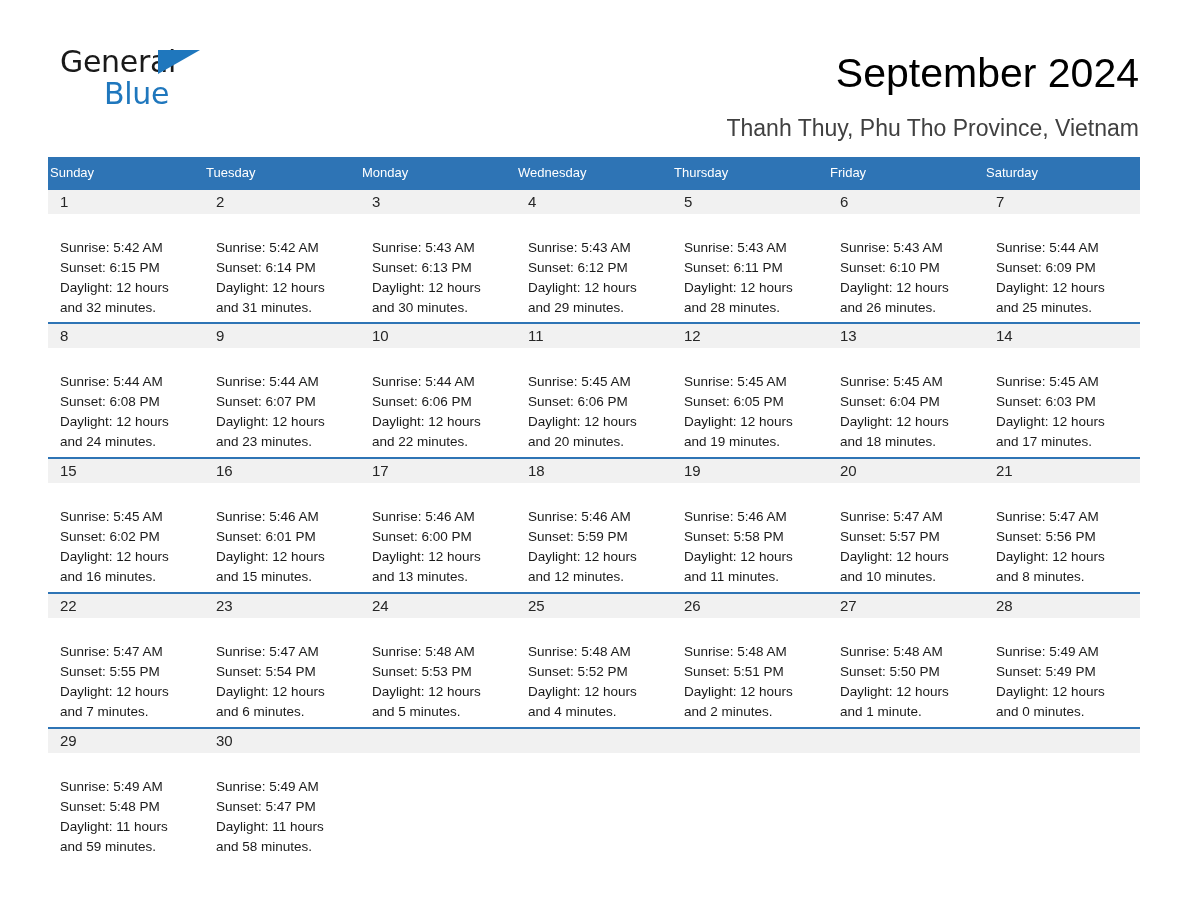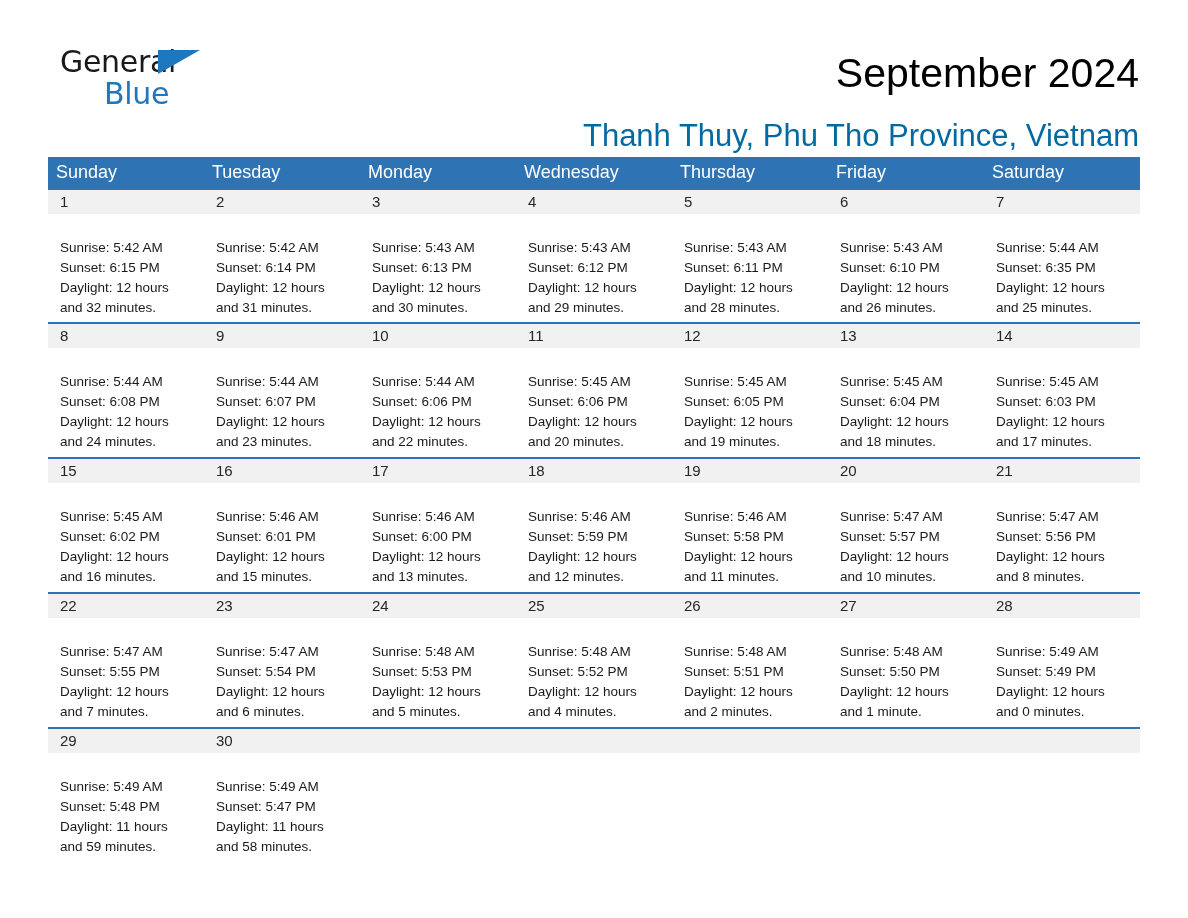--- a/index.html
+++ b/index.html
@@ -69,45 +69,45 @@
     padding-top: 2px;
   }
   .month-title {
     font-size: 41px;
     line-height: 48px;
     font-weight: 400;
     color: #000000;
     letter-spacing: 0px;
   }
   .location-title {
-    font-size: 31px;
+    font-size: 23px;
     line-height: 30px;
     font-weight: 400;
-    color: #0369a1;
-    margin-top: 24px;
+    color: #404040;
+    margin-top: 16px;
   }
 
   
   .calendar {
     position: absolute;
     left: 48px;
     top: 157px;
     width: 1092px;
   }
   .weekday-row {
     display: flex;
     background: #2e74b5;
     height: 31px;
   }
   .weekday {
     flex: 1 1 0;
     color: #ffffff;
-    font-size: 18px;
+    font-size: 13px;
     line-height: 31px;
-    padding-left: 8px;
+    padding-left: 2px;
     box-sizing: border-box;
     white-space: nowrap;
   }
 
   .week {
     position: relative;
     height: 135px;
     border-top: 2px solid #2e74b5;
     box-sizing: border-box;
     background: #ffffff;
@@ -217,21 +217,21 @@
           <div class="line">and 28 minutes.</div>
         </div>
         <div class="body-cell">
           <div class="line">Sunrise: 5:43 AM</div>
           <div class="line">Sunset: 6:10 PM</div>
           <div class="line">Daylight: 12 hours</div>
           <div class="line">and 26 minutes.</div>
         </div>
         <div class="body-cell">
           <div class="line">Sunrise: 5:44 AM</div>
-          <div class="line">Sunset: 6:35 PM</div>
+          <div class="line">Sunset: 6:09 PM</div>
           <div class="line">Daylight: 12 hours</div>
           <div class="line">and 25 minutes.</div>
         </div>
       </div>
     </div>
 
     <div class="week">
       <div class="week-daynums">
         <div class="daynum-cell">8</div>
         <div class="daynum-cell">9</div>

